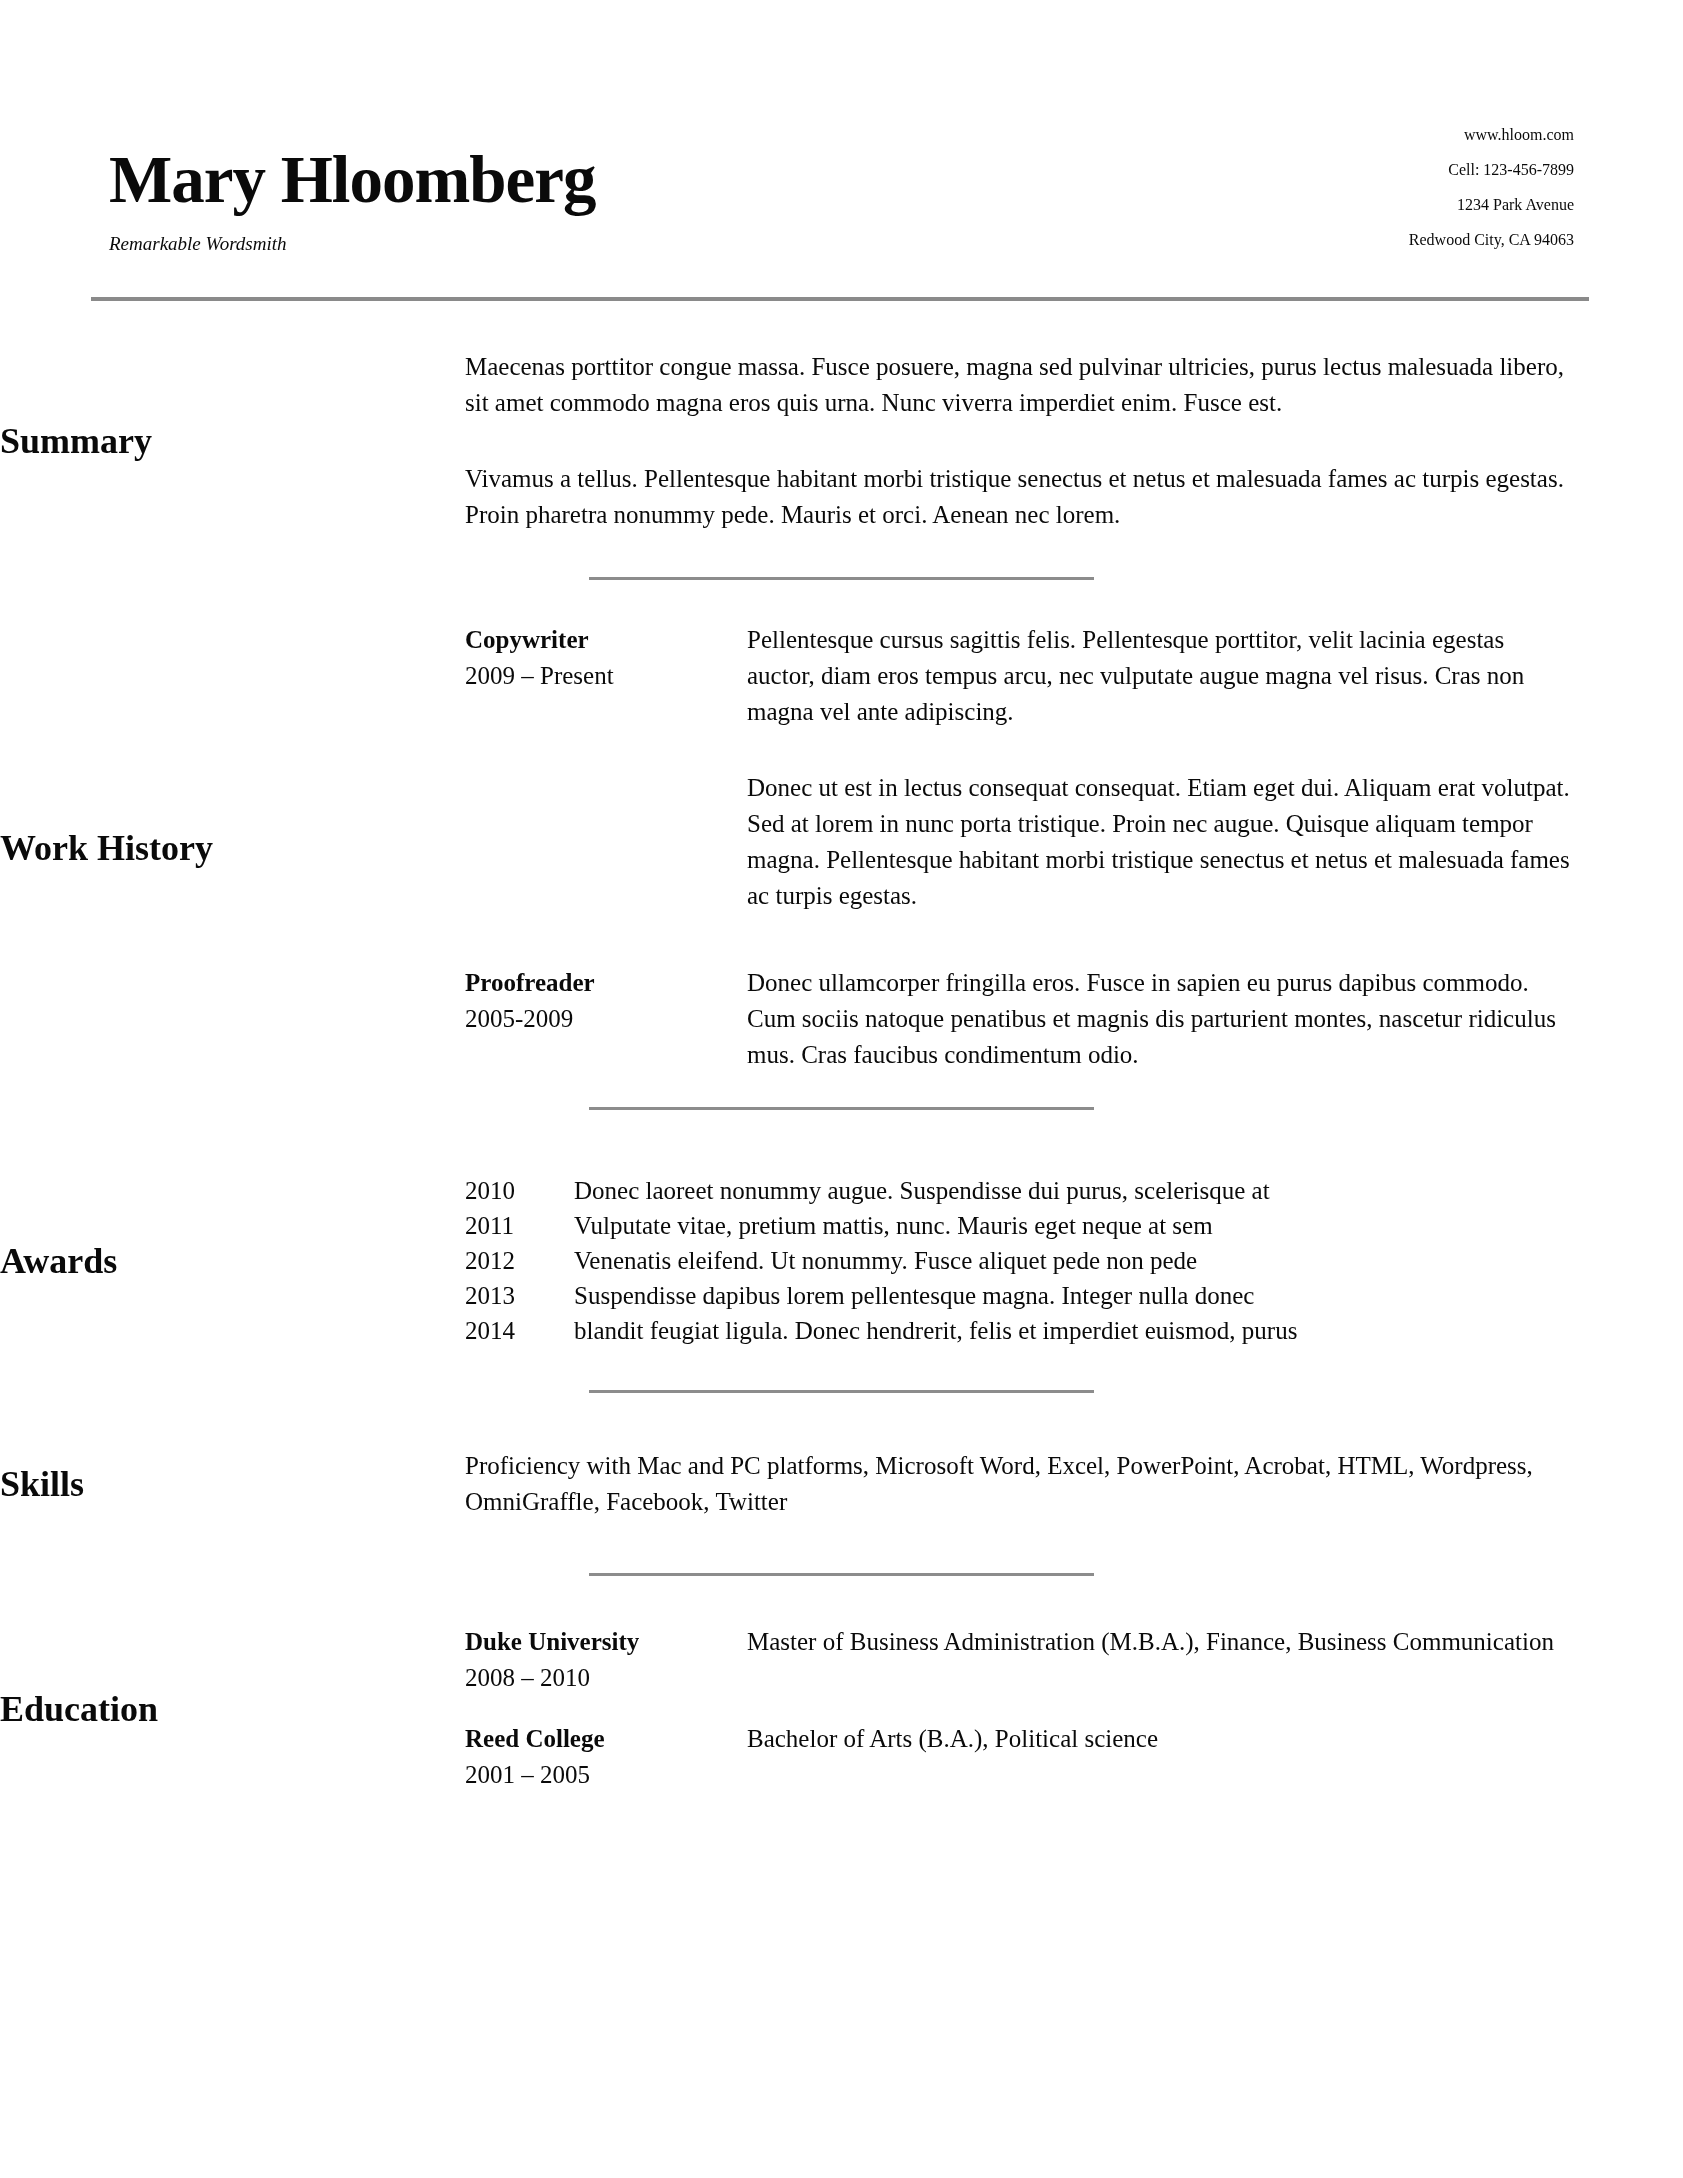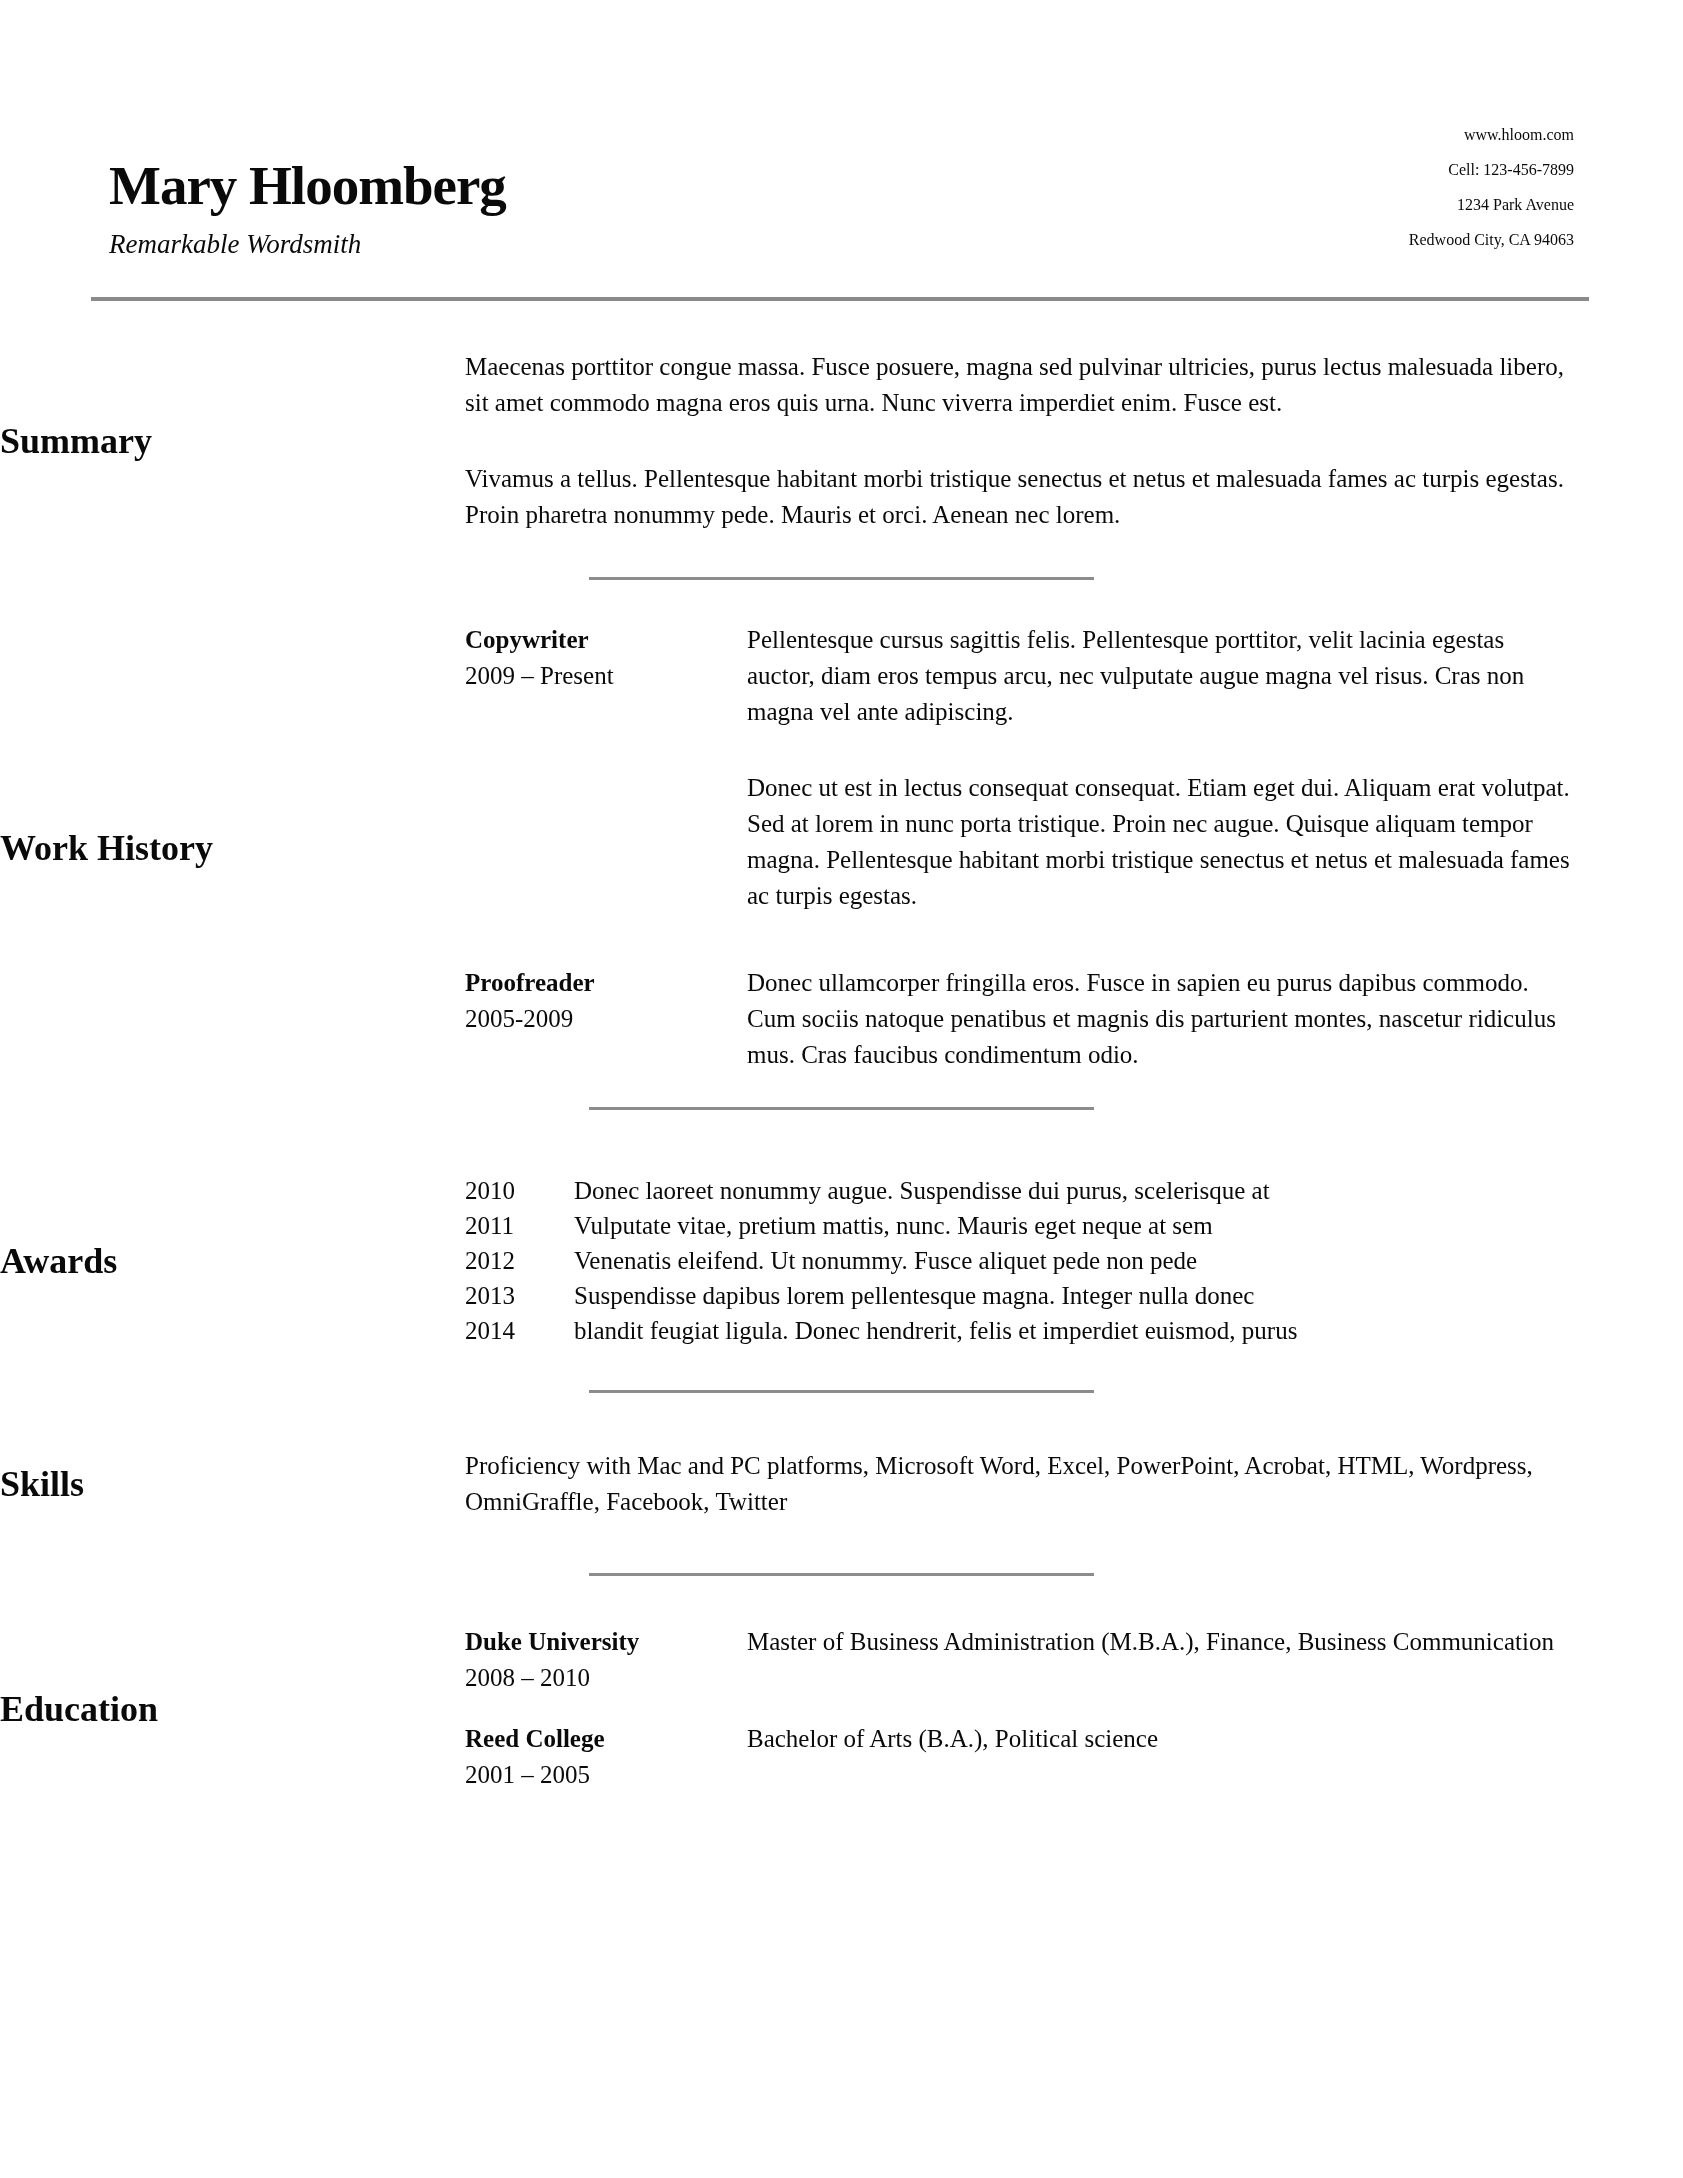--- a/index.html
+++ b/index.html
@@ -16,28 +16,28 @@
     overflow: hidden;
   }
   
   .header {
     display: flex;
     justify-content: space-between;
     align-items: flex-end;
     margin: 117px 109px 0 109px;
   }
   .name {
-    font-size: 55px;
+    font-size: 67px;
     line-height: 1.12;
     font-weight: bold;
     letter-spacing: -1px;
   }
   .tagline {
     font-style: italic;
-    font-size: 27px;
+    font-size: 19px;
     line-height: 30px;
     margin-top: 12px;
   }
   .contact {
     text-align: right;
     font-size: 16px;
     line-height: 35px;
     padding-bottom: 2px;
   }
   .header-rule {

